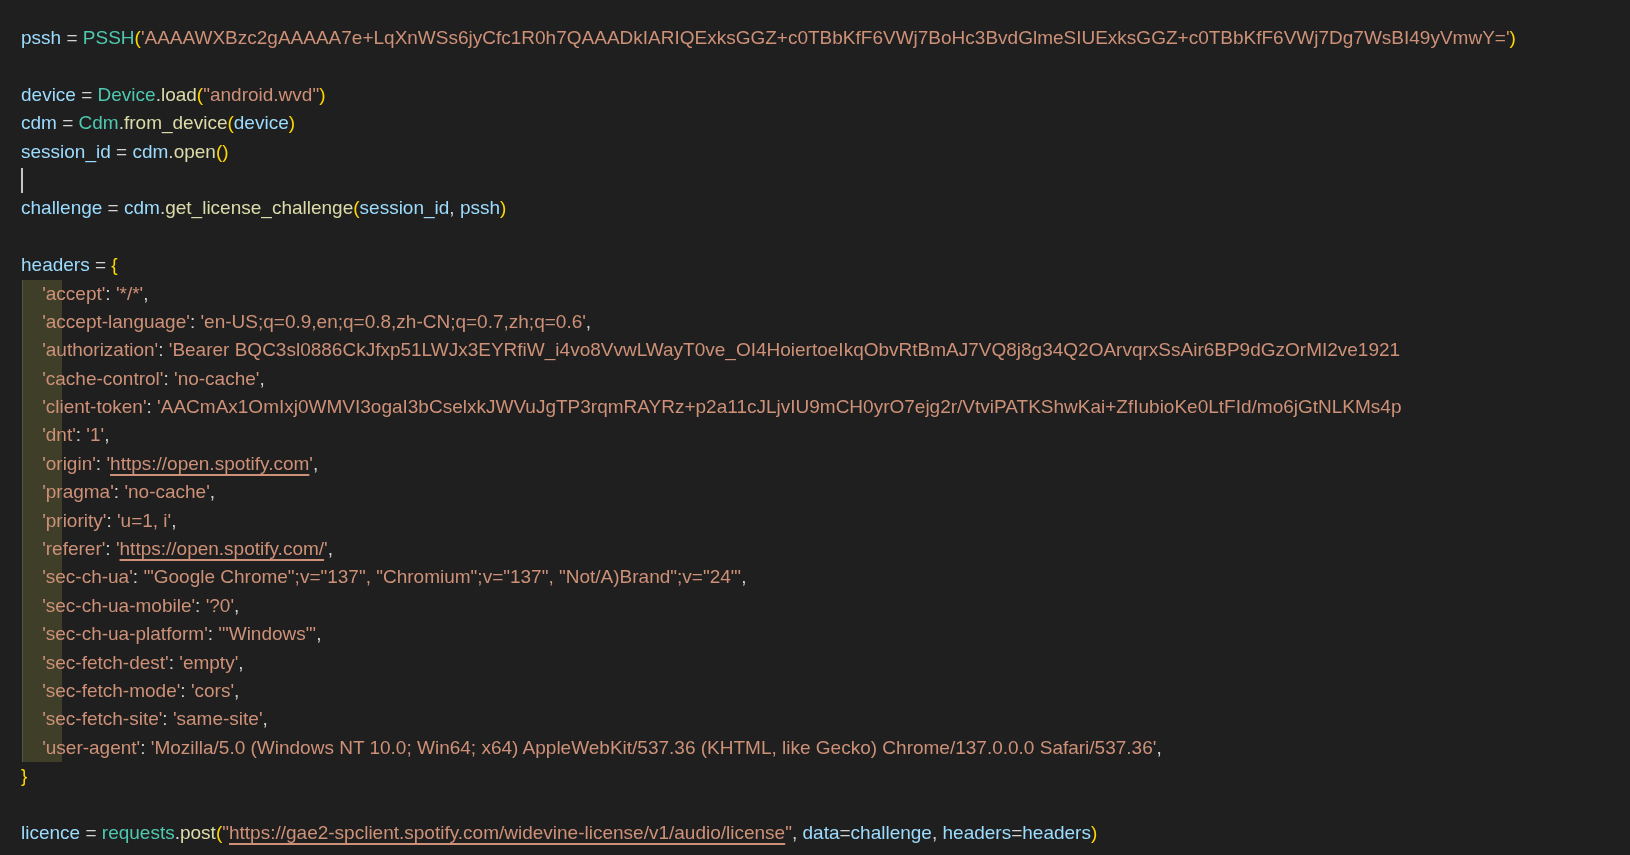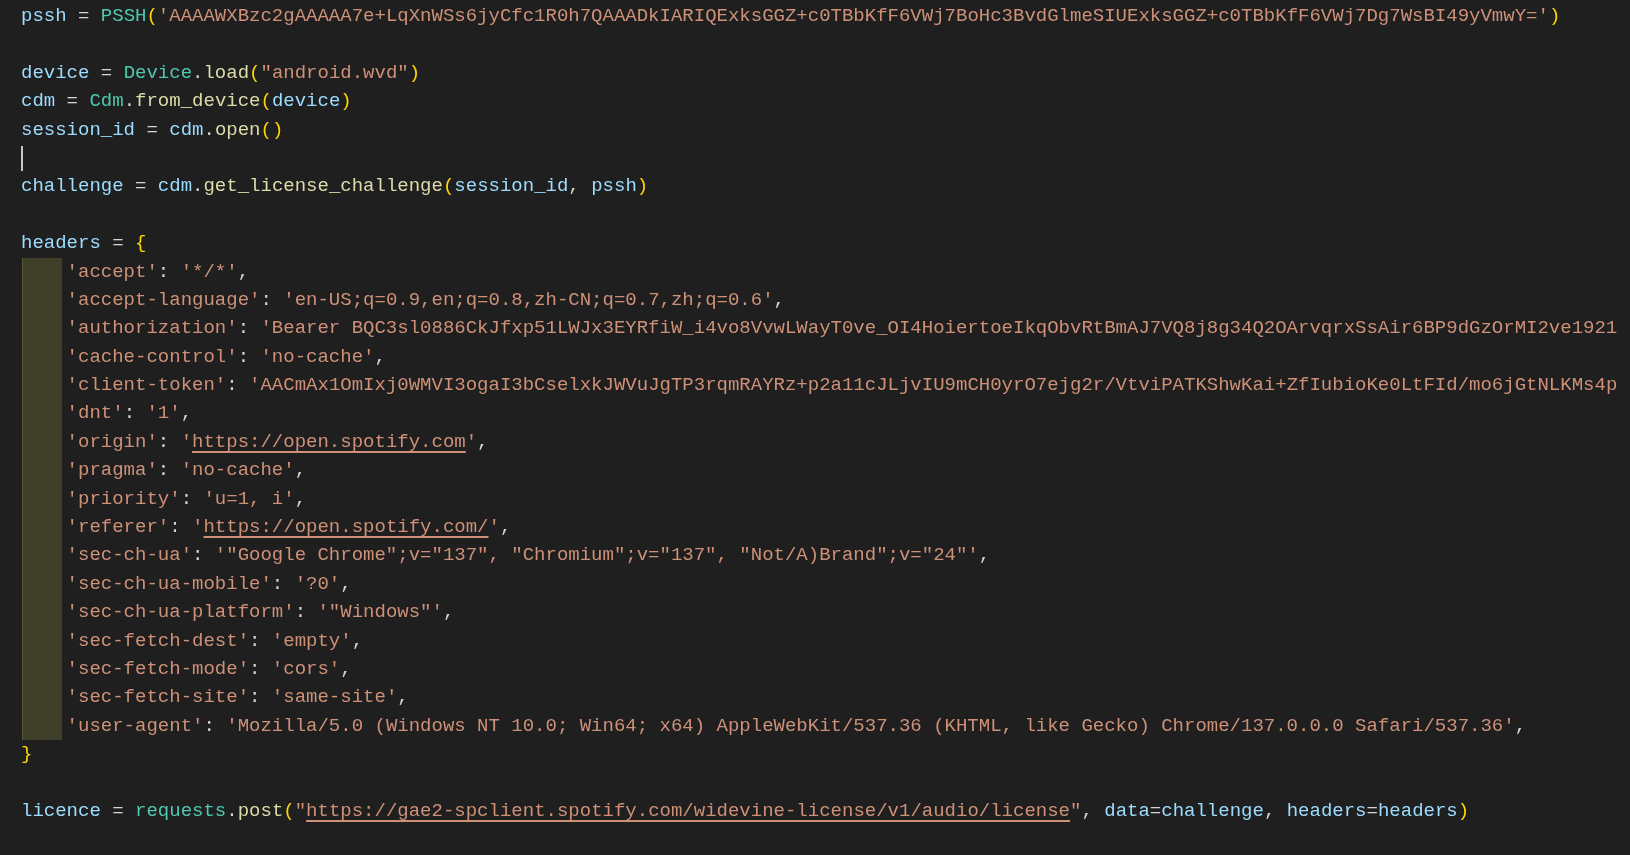--- a/index.html
+++ b/index.html
@@ -10,23 +10,23 @@
   body {
     width: 1630px;
     height: 855px;
     overflow: hidden;
   }
   .editor {
     position: relative;
     width: 1630px;
     height: 855px;
     box-sizing: border-box;
-    padding: 2px 0 0 21px;
+    padding: 24px 0 0 21px;
     overflow: hidden;
-    font-family: Liberation Mono, monospace;
+    font-family: Liberation Sans, sans-serif;
     font-size: 19px;
     line-height: 28.4px;
     white-space: pre;
     cursor: text;
   }
   .line {
     position: relative;
     height: 28.4px;
     white-space: pre;
   }

